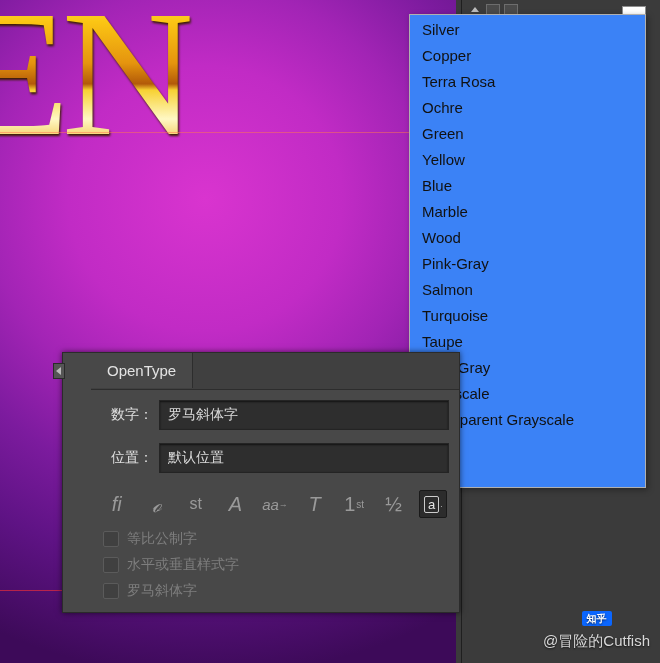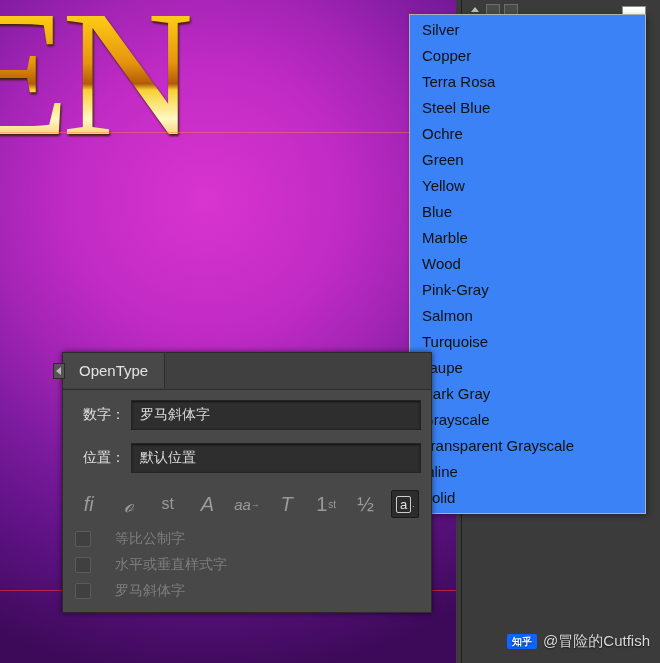--- a/index.html
+++ b/index.html
@@ -24,38 +24,38 @@
 .rpanel .sw.bot{top:26px;background:#efefef;}
 .rpanel .collapse{position:absolute;left:15px;top:7px;width:0;height:0;border-left:4px solid transparent;border-right:4px solid transparent;border-bottom:5px solid #bcbcbc;}
 .rpanel .mini{position:absolute;left:30px;top:4px;width:12px;height:12px;border:1px solid #6d6d6d;background:#4a4a4a;}
 .rpanel .mini2{left:48px;}
 
 
 .menu{position:absolute;left:409px;top:14px;width:235px;background:#3b82f6;border:1px solid #b0b0b0;box-shadow:2px 2px 6px rgba(0,0,0,0.35);padding:2px 0;}
 .menu .item{padding:2px 12px 2px 12px;font-size:15px;color:#111;line-height:22px;cursor:default;white-space:nowrap;}
 
 
-.panel{position:absolute;left:62px;top:352px;width:368px;background:#484848;border:1px solid #2b2b2b;box-shadow:0 0 6px rgba(0,0,0,0.6);}
+.panel{position:absolute;left:62px;top:352px;width:368px;background:#484848;border:1px solid #2b2b2b;box-shadow:0 0 6px rgba(0,0,0,0.6);padding-left:28px;}
 .panel .tabbar{height:36px;background:#404040;border-bottom:1px solid #2d2d2d;}
 .panel .tab{display:inline-block;height:35px;line-height:35px;padding:0 16px;color:#e3e3e3;font-size:15px;background:#484848;border-right:1px solid #2d2d2d;}
 .panel .collapsebtn{position:absolute;left:-10px;top:10px;width:10px;height:14px;background:#555;border:1px solid #2a2a2a;}
 .panel .collapsebtn::before{content:"";position:absolute;left:2px;top:3px;width:0;height:0;border-top:4px solid transparent;border-bottom:4px solid transparent;border-right:5px solid #bbb;}
 .panel .body{padding:10px 10px 8px 10px;}
 .panel .frow{display:flex;align-items:center;margin-bottom:13px;}
 .panel .lbl{color:#e0e0e0;font-size:14px;width:52px;text-align:right;margin-right:6px;}
 .panel .field{flex:1;height:28px;background:#2e2e2e;border:1px solid #242424;box-shadow:inset 0 1px 2px rgba(0,0,0,0.6);color:#dcdcdc;font-size:14px;padding:0 8px;display:flex;align-items:center;}
 .panel .iconrow{display:flex;gap:12px;padding:4px 2px 8px 2px;align-items:center;}
 .panel .ibtn{width:26px;height:26px;display:flex;align-items:center;justify-content:center;color:#9a9a9a;font-family:Liberation Sans, sans-serif;font-size:20px;font-style:italic;cursor:default;border:1px solid transparent;border-radius:2px;}
 .panel .ibtn.active{background:#2c2c2c;border:1px solid #1a1a1a;color:#e4e4e4;}
 .panel .ibtn sup{font-size:10px;font-style:normal;margin-left:1px;}
-.panel .chkrow{display:flex;align-items:center;padding:4px 2px;color:#7e7e7e;font-size:14px;gap:16px;}
+.panel .chkrow{display:flex;align-items:center;padding:4px 2px;color:#7e7e7e;font-size:14px;}
 .panel .chk{width:14px;height:14px;border:1px solid #5b5b5b;background:#404040;margin-right:8px;border-radius:2px;}
 
 
-.watermark{position:absolute;right:10px;bottom:12px;color:#d8d8d8;font-size:15px;display:flex;align-items:center;gap:6px;text-shadow:0 1px 2px rgba(0,0,0,0.7);}
+.watermark{position:absolute;right:10px;bottom:12px;color:#d8d8d8;font-size:15px;display:flex;align-items:center;gap:6px;text-shadow:0 1px 2px rgba(0,0,0,0.7);flex-direction:column;}
 .zhihu{width:30px;height:15px;background:#0a66ff;color:#fff;font-size:10px;font-weight:bold;display:flex;align-items:center;justify-content:center;border-radius:2px;}
 </style>
 </head>
 <body>
 
 <div class="canvas">
   <div class="textEN">EN</div>
   <div class="baseline"></div>
   <div class="bound"></div>
 </div>
@@ -66,21 +66,20 @@
   <div class="mini"></div>
   <div class="mini mini2"></div>
   <div class="sw top"></div>
   <div class="sw bot"></div>
 </div>
 
 <div class="menu">
   <div class="item">Silver</div>
   <div class="item">Copper</div>
   <div class="item">Terra Rosa</div>
-  <div class="item">Steel Blue</div>
   <div class="item">Ochre</div>
   <div class="item">Green</div>
   <div class="item">Yellow</div>
   <div class="item">Blue</div>
   <div class="item">Marble</div>
   <div class="item">Wood</div>
   <div class="item">Pink-Gray</div>
   <div class="item">Salmon</div>
   <div class="item">Turquoise</div>
   <div class="item">Taupe</div>

